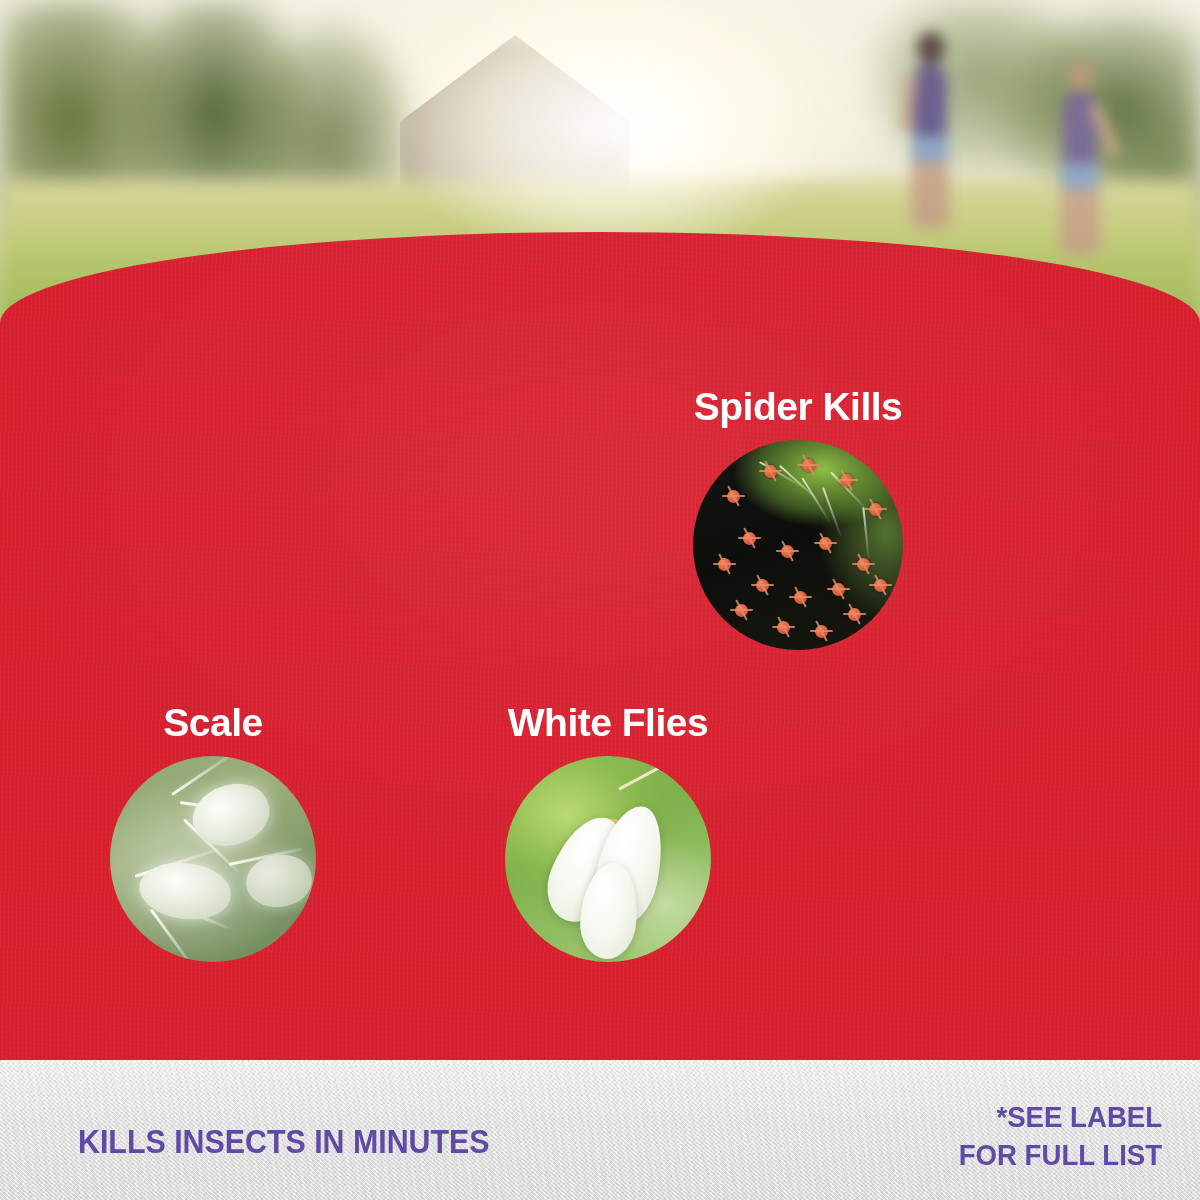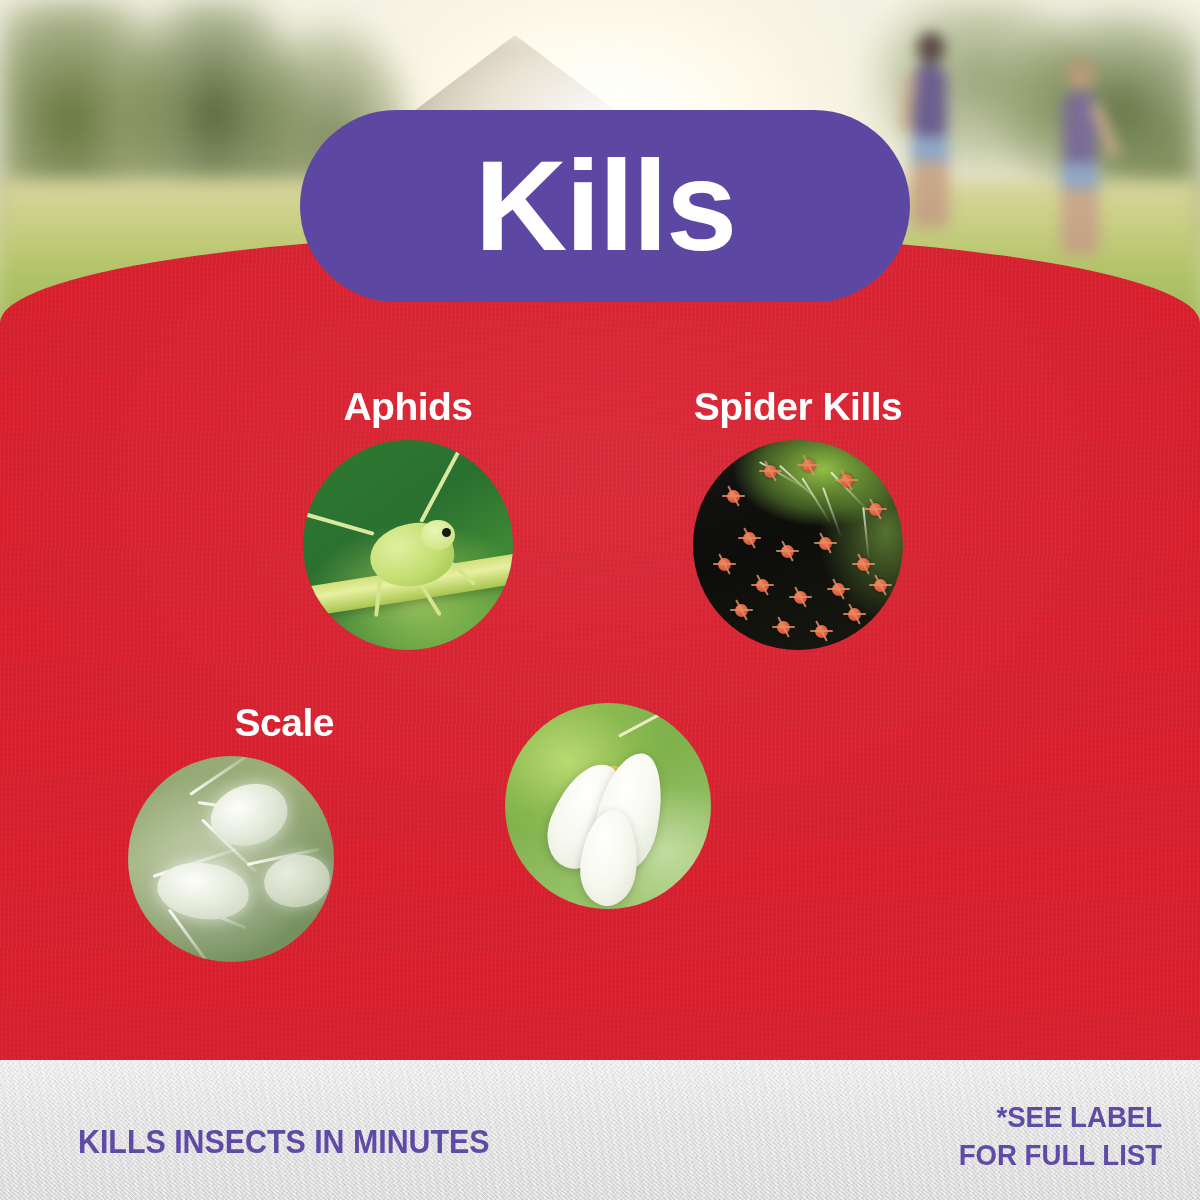--- a/index.html
+++ b/index.html
@@ -408,38 +408,21 @@
     <div class="kid kid-b">
       <div class="head"></div>
       <div class="torso"></div>
       <div class="arm"></div>
       <div class="legs"></div>
     </div>
   </div>
 
   <div class="red-panel"></div>
 
-  <div class="kills-pill">
-    <span class="kills-text">Kills</span>
-  </div>
-
-  <div class="pest" style="left:303px; top:387px; width:210px;">
-    <div class="pest-label">Aphids</div>
-    <div class="pest-circle ph-aphid">
-      <div class="stem"></div>
-      <div class="leg l2"></div>
-      <div class="leg l1"></div>
-      <div class="leg l3"></div>
-      <div class="leg ant1"></div>
-      <div class="leg ant2"></div>
-      <div class="body"></div>
-      <div class="head2"></div>
-      <div class="eye"></div>
-    </div>
-  </div>
+
 
   <div class="pest" style="left:660px; top:387px; width:276px;">
     <div class="pest-label">Spider Kills</div>
     <div class="pest-circle ph-mites">
       <div class="hair" style="left:38%; top:20%; transform:rotate(42deg);"></div>
       <div class="hair" style="left:46%; top:28%; transform:rotate(58deg);"></div>
       <div class="hair" style="left:54%; top:34%; transform:rotate(70deg);"></div>
       <div class="hair" style="left:62%; top:24%; transform:rotate(46deg);"></div>
       <div class="hair" style="left:70%; top:44%; transform:rotate(84deg);"></div>
       <div class="hair" style="left:30%; top:16%; transform:rotate(30deg);"></div>
@@ -457,37 +440,38 @@
       <div class="mite" style="left:48%; top:72%;"></div>
       <div class="mite" style="left:66%; top:68%;"></div>
       <div class="mite" style="left:20%; top:78%;"></div>
       <div class="mite" style="left:40%; top:86%;"></div>
       <div class="mite" style="left:58%; top:88%;"></div>
       <div class="mite" style="left:74%; top:80%;"></div>
       <div class="mite" style="left:86%; top:66%;"></div>
     </div>
   </div>
 
-  <div class="pest" style="left:128px; top:703px; width:206px;text-align:right;">
+  <div class="pest" style="left:110px; top:703px; width:206px;">
     <div class="pest-label">Scale</div>
     <div class="pest-circle small ph-scale">
       <div class="fil" style="left:30%; top:18%; width:70px; transform:rotate(-34deg);"></div>
       <div class="fil" style="left:34%; top:22%; width:82px; transform:rotate(8deg);"></div>
       <div class="fil" style="left:36%; top:30%; width:76px; transform:rotate(44deg);"></div>
       <div class="fil" style="left:12%; top:58%; width:88px; transform:rotate(-18deg);"></div>
       <div class="fil" style="left:16%; top:66%; width:92px; transform:rotate(22deg);"></div>
       <div class="fil" style="left:20%; top:74%; width:70px; transform:rotate(54deg);"></div>
       <div class="fil" style="left:58%; top:52%; width:74px; transform:rotate(-12deg);"></div>
       <div class="bug b1"></div>
       <div class="bug b2"></div>
       <div class="bug b3"></div>
     </div>
   </div>
 
   <div class="pest" style="left:487px; top:703px; width:242px;">
+    <div class="pest-label">White Flies</div>
     <div class="pest-circle small ph-whitefly">
       <div class="antn"></div>
       <div class="bodyy"></div>
       <div class="wing w1"></div>
       <div class="wing w2"></div>
       <div class="wing w3"></div>
     </div>
   </div>
 
 

